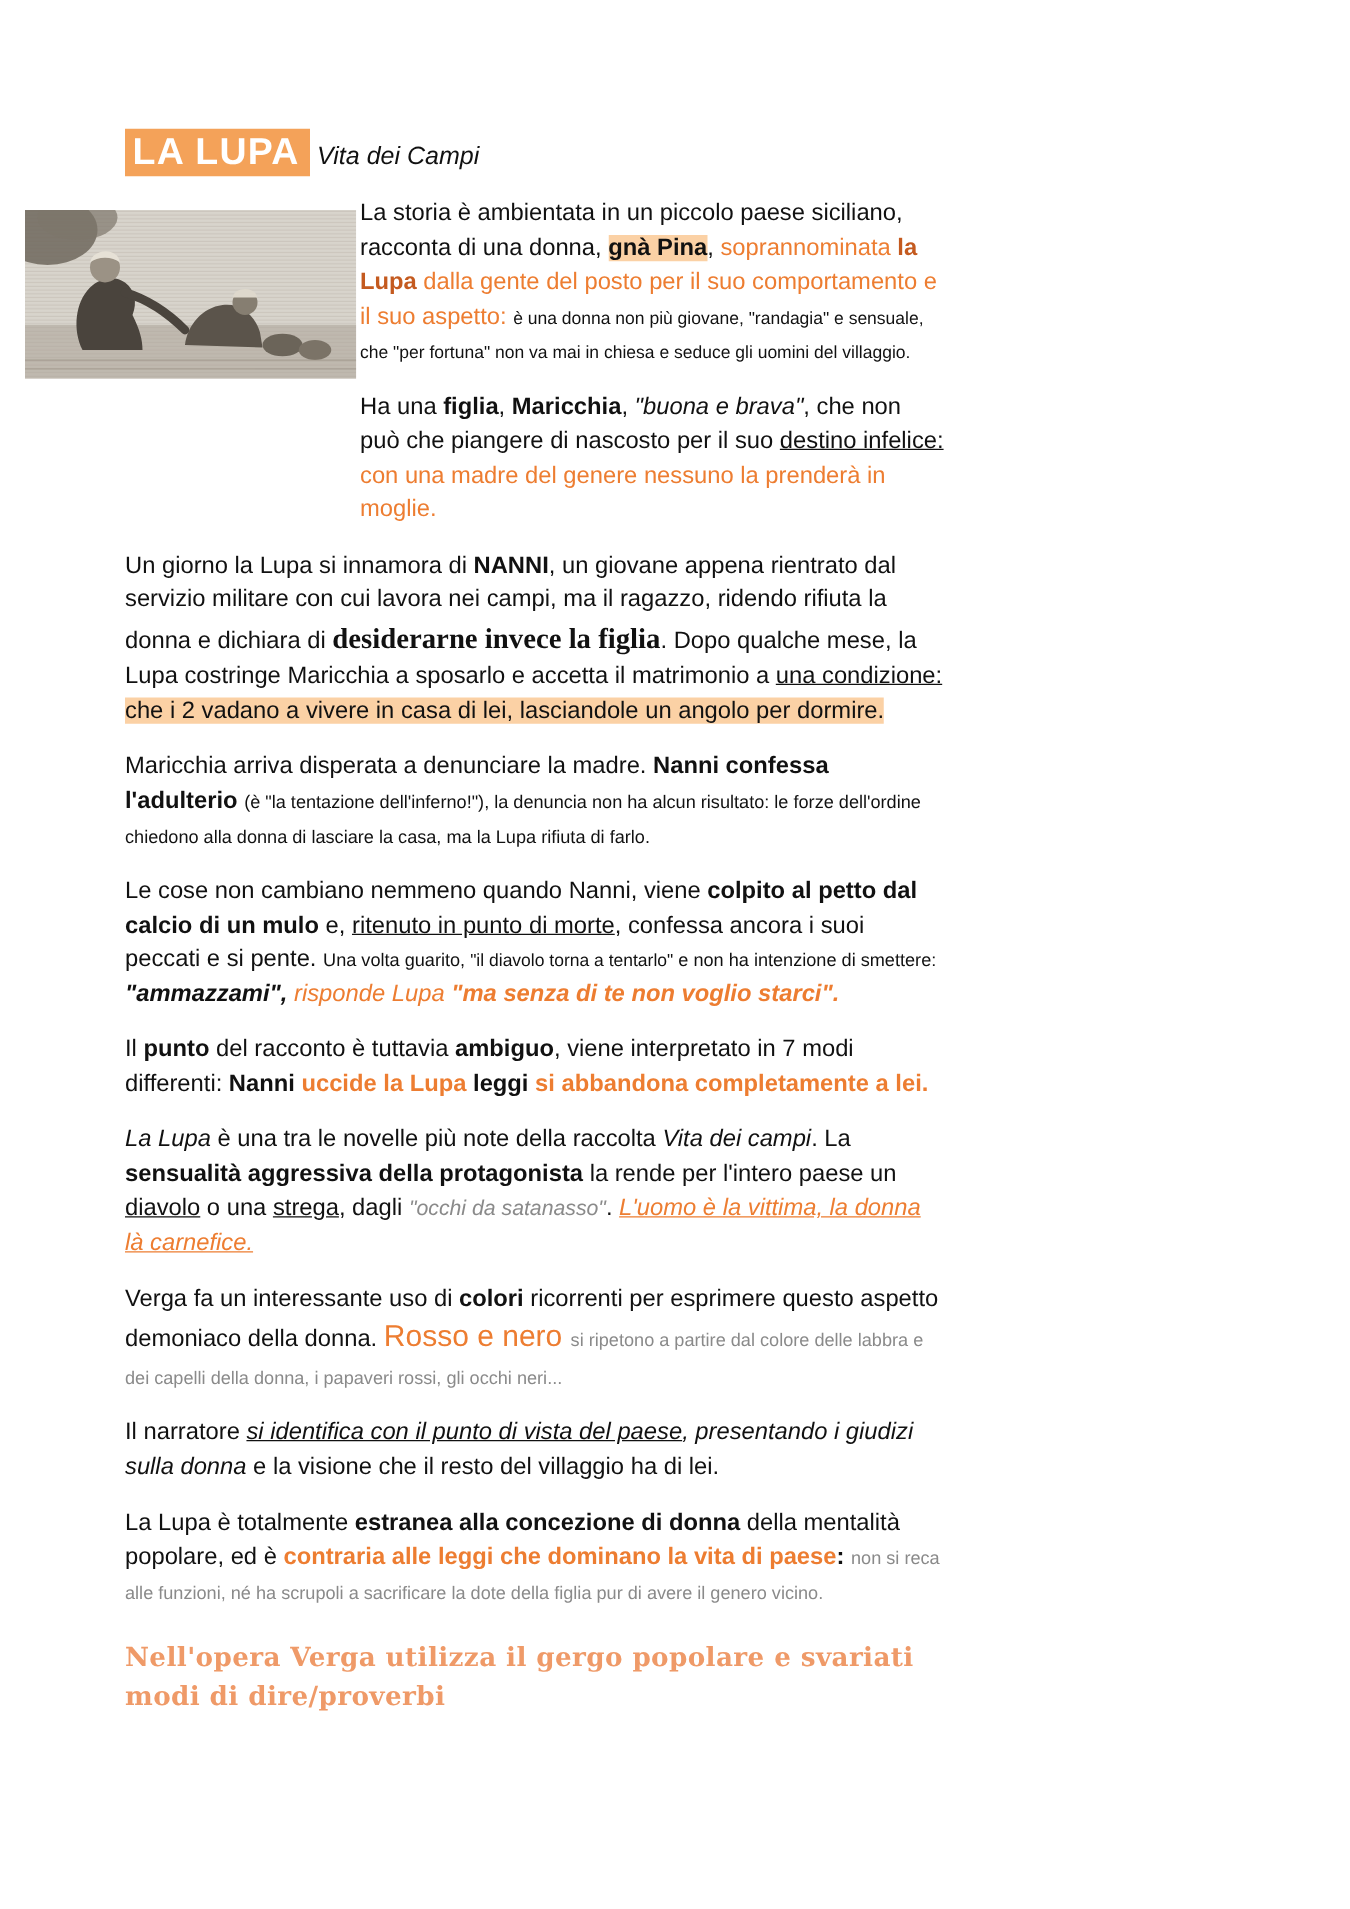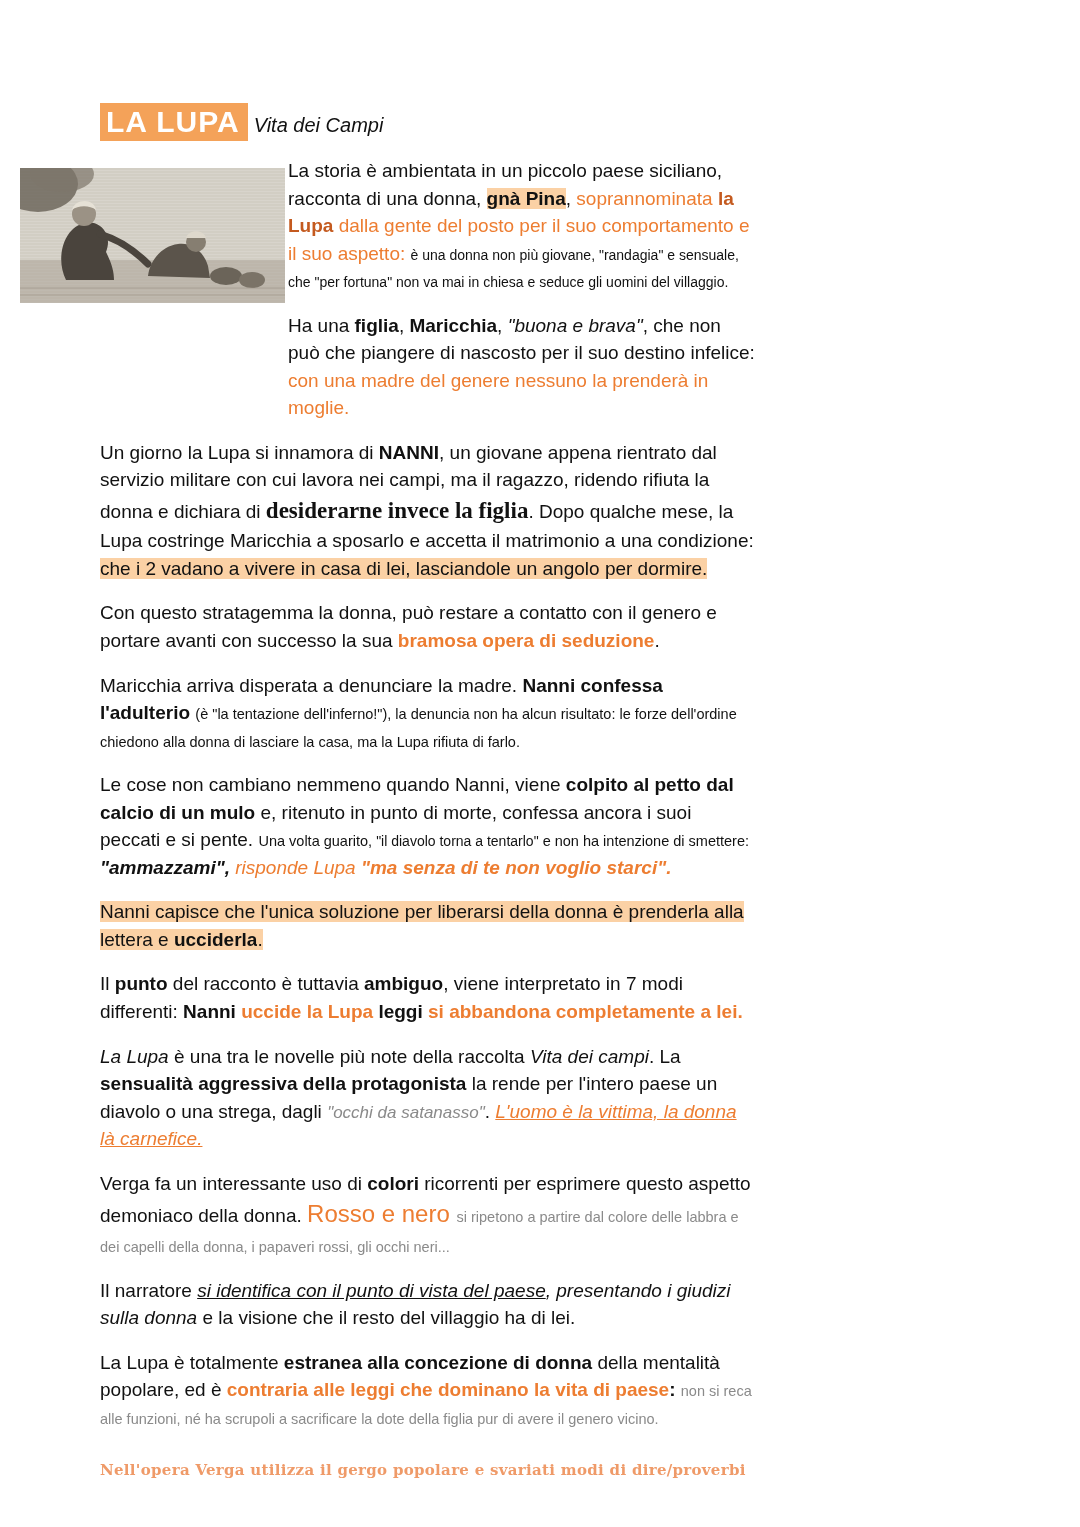--- a/index.html
+++ b/index.html
@@ -48,40 +48,40 @@
     margin:0 0 17px 0;
     line-height:1.45;
   }
   .doc p.beside-image{margin-left:188px;}
   .doc p.closing{margin-top:24px;}
   
   .r-n{}
   .r-b{font-weight:bold;}
   .r-i{font-style:italic;}
   .r-bi{font-weight:bold;font-style:italic;}
-  .r-u{margin-top:40px;}
+  .r-u{text-decoration:underline;margin-top:40px;}
   .r-iu{font-style:italic;text-decoration:underline;}
   .r-o{color:var(--orange);}
   .r-ob{color:var(--orange);font-weight:bold;}
   .r-oi{color:var(--orange);font-style:italic;}
   .r-obi{color:var(--orange);font-weight:bold;font-style:italic;}
   .r-oiu{color:var(--orange);font-style:italic;text-decoration:underline;}
   .r-obd{color:var(--dark-orange);font-weight:bold;}
   .r-hl{background:var(--highlight);}
   .r-hlb{background:var(--highlight);font-weight:bold;}
   .r-sm{font-size:14.5px;}
   .r-smi{font-size:14px;}
   .r-smg{font-size:14.5px;color:var(--gray);}
   .r-gi{font-size:17px;color:var(--gray);font-style:italic;}
   .r-sfb{font-family:"Liberation Serif", serif;font-weight:bold;font-size:23px;}
   .r-bigo{color:var(--orange);font-size:24px;}
   .r-sfo{
     font-family:"DejaVu Serif", serif;
     font-weight:bold;
-    font-size:15px;
+    font-size:21px;
     color:var(--salmon);
     letter-spacing:0.3px;
   }
 </style>
 </head>
 <body>
 
 <div class="page">
 
   <div class="title-row">
@@ -111,24 +111,22 @@
       <ellipse cx="232" cy="112" rx="13" ry="8" fill="#7b7367"></ellipse>
       <path d="M0,120 H265" stroke="#968d80" stroke-width="1" opacity="0.6"></path>
       <path d="M0,127 H265" stroke="#968d80" stroke-width="1" opacity="0.5"></path>
     </svg>
   </div>
 
   <div class="doc">
       <p class="para beside-image"><span class="r-n">La storia è ambientata in un piccolo paese siciliano, racconta di una donna, </span><span class="r-hlb">gnà Pina</span><span class="r-n">, </span><span class="r-o">soprannominata </span><span class="r-obd">la Lupa</span><span class="r-o"> dalla gente del posto per il suo comportamento e il suo aspetto: </span><span class="r-smi">è una donna non più giovane, "randagia" e sensuale, che "per fortuna" non va mai in chiesa e seduce gli uomini del villaggio.</span></p>
       <p class="para beside-image"><span class="r-n">Ha una </span><span class="r-b">figlia</span><span class="r-n">, </span><span class="r-b">Maricchia</span><span class="r-n">, </span><span class="r-i">"buona e brava"</span><span class="r-n">, che non può che piangere di nascosto per il suo </span><span class="r-u">destino infelice:</span><span class="r-o"> con una madre del genere nessuno la prenderà in moglie.</span></p>
       <p class="para"><span class="r-n">Un giorno la Lupa si innamora di </span><span class="r-b">NANNI</span><span class="r-n">, un giovane appena rientrato dal servizio militare con cui lavora nei campi, ma il ragazzo, ridendo rifiuta la donna e dichiara di </span><span class="r-sfb">desiderarne invece la figlia</span><span class="r-n">. Dopo qualche mese, la Lupa costringe Maricchia a sposarlo e accetta il matrimonio a </span><span class="r-u">una condizione:</span><span class="r-n"> </span><span class="r-hl">che i 2 vadano a vivere in casa di lei, lasciandole un angolo per dormire.</span></p>
-      <p class="para"><span class="r-n">Con questo stratagemma la donna, può </span><span class="r-u">restare a contatto con il genero</span><span class="r-n"> e portare avanti con successo la sua </span><span class="r-ob">bramosa opera di seduzione</span><span class="r-n">.</span></p>
       <p class="para"><span class="r-n">Maricchia arriva disperata a denunciare la madre. </span><span class="r-b">Nanni confessa l'adulterio </span><span class="r-sm">(è "la tentazione dell'inferno!"), la denuncia non ha alcun risultato: le forze dell'ordine chiedono alla donna di lasciare la casa, ma la Lupa rifiuta di farlo.</span></p>
       <p class="para"><span class="r-n">Le cose non cambiano nemmeno quando Nanni, viene </span><span class="r-b">colpito al petto dal calcio di un mulo</span><span class="r-n"> e, </span><span class="r-u">ritenuto in punto di morte</span><span class="r-n">, confessa ancora i suoi peccati e si pente. </span><span class="r-sm">Una volta guarito, </span><span class="r-smi">"il diavolo torna a tentarlo"</span><span class="r-sm"> e non ha intenzione di smettere: </span><span class="r-bi">"ammazzami", </span><span class="r-oi">risponde Lupa </span><span class="r-obi">"ma senza di te non voglio starci".</span></p>
-      <p class="para"><span class="r-hl">Nanni capisce che l'unica soluzione per liberarsi della donna è prenderla alla lettera e </span><span class="r-hlb">ucciderla</span><span class="r-hl">.</span></p>
       <p class="para"><span class="r-n">Il </span><span class="r-b">punto</span><span class="r-n"> del racconto è tuttavia </span><span class="r-b">ambiguo</span><span class="r-n">, viene interpretato in 7 modi differenti: </span><span class="r-b">Nanni </span><span class="r-ob">uccide la Lupa </span><span class="r-b">leggi </span><span class="r-ob">si abbandona completamente a lei.</span></p>
       <p class="para"><span class="r-i">La Lupa</span><span class="r-n"> è una tra le novelle più note della raccolta </span><span class="r-i">Vita dei campi</span><span class="r-n">. La </span><span class="r-b">sensualità aggressiva della protagonista</span><span class="r-n"> la rende per l'intero paese un </span><span class="r-u">diavolo</span><span class="r-n"> o una </span><span class="r-u">strega</span><span class="r-n">, dagli </span><span class="r-gi">"occhi da satanasso"</span><span class="r-n">. </span><span class="r-oiu">L'uomo è la vittima, la donna là carnefice.</span></p>
       <p class="para"><span class="r-n">Verga fa un interessante uso di </span><span class="r-b">colori</span><span class="r-n"> ricorrenti per esprimere questo aspetto demoniaco della donna. </span><span class="r-bigo">Rosso e nero </span><span class="r-smg">si ripetono a partire dal colore delle labbra e dei capelli della donna, i papaveri rossi, gli occhi neri...</span></p>
       <p class="para"><span class="r-n">Il narratore </span><span class="r-iu">si identifica con il punto di vista del paese</span><span class="r-i">, presentando i giudizi sulla donna</span><span class="r-n"> e la visione che il resto del villaggio ha di lei.</span></p>
       <p class="para"><span class="r-n">La Lupa è totalmente </span><span class="r-b">estranea alla concezione di donna</span><span class="r-n"> della mentalità popolare, ed è </span><span class="r-ob">contraria alle leggi che dominano la vita di paese</span><span class="r-b">: </span><span class="r-smg">non si reca alle funzioni, né ha scrupoli a sacrificare la dote della figlia pur di avere il genero vicino.</span></p>
       <p class="para closing"><span class="r-sfo">Nell'opera Verga utilizza il gergo popolare e svariati modi di dire/proverbi</span></p>
     </div>
 
 </div>
 

